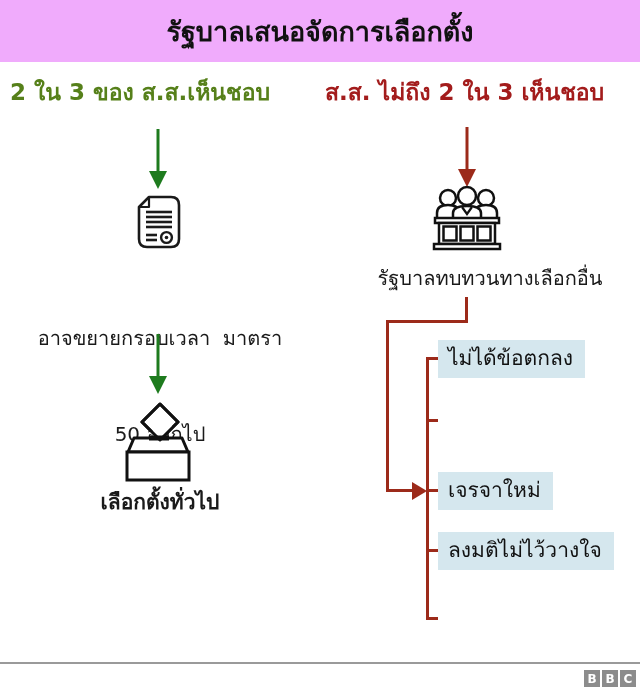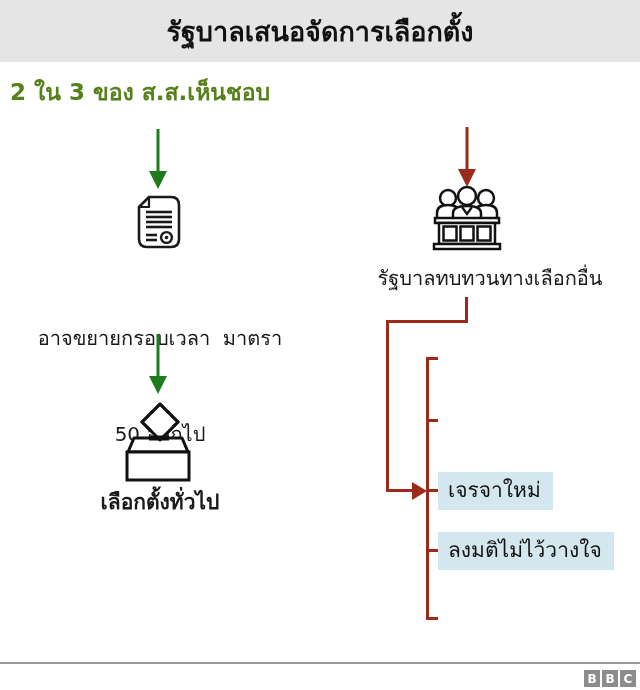--- a/index.html
+++ b/index.html
@@ -4,21 +4,21 @@
 <style>
   html,body{margin:0;padding:0;background:#fff;}
   .canvas{
     position:relative;width:640px;height:690px;background:#ffffff;
     font-family:"DejaVu Sans","Liberation Sans",sans-serif;color:#1a1a1a;
     overflow:hidden;
   }
   
   .header{
     position:absolute;left:0;top:0;width:640px;height:62px;
-    background:#e5e5e5;display:flex;align-items:center;justify-content:center;
+    background:#f0abfc;display:flex;align-items:center;justify-content:center;
   }
   .header .title{font-size:27px;font-weight:600;color:#111;}
   
   .col-heading{position:absolute;top:74px;font-size:23px;font-weight:600;}
   .col-heading.green{left:10px;width:310px;color:#56801a;}
   .col-heading.red{left:325px;width:300px;color:#a31c1c;}
   
   .abs{position:absolute;}
   svg{display:block;}
   
@@ -49,20 +49,21 @@
 </head>
 <body>
 
 <div class="canvas">
 
   <div class="header">
     <div class="title">รัฐบาลเสนอจัดการเลือกตั้ง</div>
   </div>
 
   <div class="col-heading green">2 ใน 3 ของ ส.ส.เห็นชอบ</div>
+  <div class="col-heading red">ส.ส. ไม่ถึง 2 ใน 3 เห็นชอบ</div>
 
   <div class="abs" style="left:148px;top:128px">
     <svg width="20" height="62" viewBox="0 0 20 62">
       <line x1="10" y1="1" x2="10" y2="45" stroke="#1e7b1e" stroke-width="3"></line>
       <polygon points="10,61 1,43 19,43" fill="#1e7b1e"></polygon>
     </svg>
   </div>
 
   <div class="abs" style="left:136px;top:194px">
     <svg width="46" height="56" viewBox="0 0 46 56">
@@ -136,20 +137,21 @@
   <div class="rline" style="left:386px;top:320px;width:3px;height:172px"></div>
   <div class="rline" style="left:386px;top:489px;width:27px;height:3px"></div>
   <div class="arrowhead-right"></div>
   <div class="rline" style="left:426px;top:357px;width:3px;height:263px"></div>
   <div class="rline" style="left:426px;top:357px;width:12px;height:3px"></div>
   <div class="rline" style="left:426px;top:419px;width:12px;height:3px"></div>
   <div class="rline" style="left:429px;top:489px;width:9px;height:3px"></div>
   <div class="rline" style="left:426px;top:549px;width:12px;height:3px"></div>
   <div class="rline" style="left:426px;top:617px;width:12px;height:3px"></div>
 
+  <div class="opt" style="top:340px">ไม่ได้ข้อตกลง</div>
   <div class="opt" style="top:472px">เจรจาใหม่</div>
   <div class="opt" style="top:532px">ลงมติไม่ไว้วางใจ</div>
 
   <div class="divider"></div>
   <div class="bbc">
     <div class="blk">B</div>
     <div class="blk">B</div>
     <div class="blk">C</div>
   </div>
 

